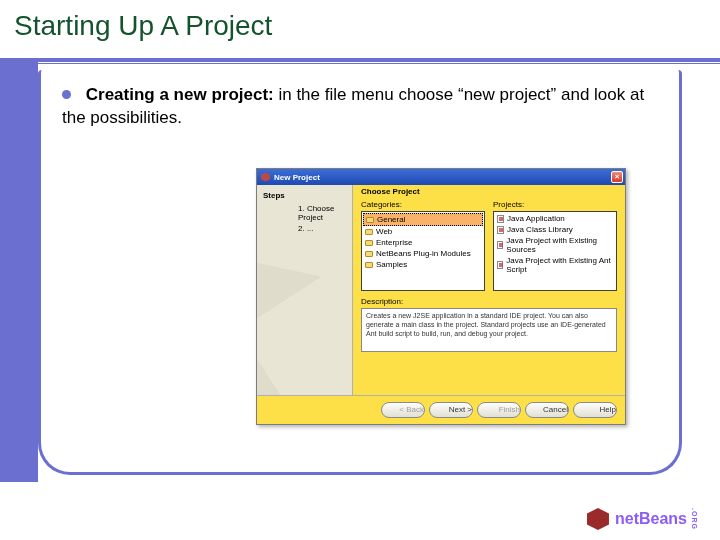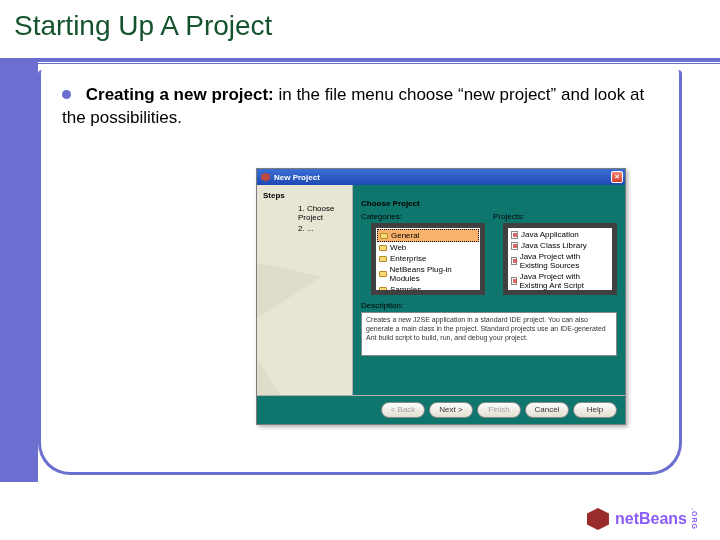--- a/index.html
+++ b/index.html
@@ -102,21 +102,21 @@
     writing-mode: vertical-rl;
     margin-left: -2px;
   }
 
   
   .dialog {
     position: absolute;
     left: 256px;
     top: 168px;
     width: 370px;
-    background: #0f766e;
+    background: #fde047;
     border: 1px solid #7c7c7c;
     box-shadow: 2px 2px 4px rgba(0,0,0,0.3);
     font-size: 8px;
     font-family: Tahoma, Arial, sans-serif;
   }
   .titlebar {
     height: 16px;
     background: linear-gradient(#3b6ed5, #1e49b2);
     color: #fff;
     display: flex;
@@ -167,35 +167,34 @@
                 linear-gradient(45deg,#d8d6c7 25%, transparent 25%);
     opacity: 0.55;
     transform: rotate(12deg);
   }
   .steps-title { font-weight: bold; margin-bottom: 4px; position: relative; }
   .steps-list { position: relative; }
   .steps-list div { margin-bottom: 2px; margin-left: 35px; }
 
   .right-pane {
     flex: 1;
-    padding: 14px 8px 4px 8px;
+    padding: 2px 8px 4px 8px;
     display: flex;
     flex-direction: column;
   }
   .rp-title { font-weight: bold; margin-bottom: 4px; }
   .rp-columns { display: flex; gap: 8px; justify-content: space-between; }
   .rp-col { flex: 1; }
   .rp-col-label { margin-bottom: 2px; }
   .listbox {
-    border: 5px solid #404040;
+    border: 1px solid #404040;
     background: #fff;
-    height: 72px;
+    height: 80px;
     overflow: hidden;
     padding: 1px;
-    margin-left: 10px;
   }
   .listbox .item {
     padding: 1px 2px;
     display: flex;
     align-items: center;
     gap: 3px;
   }
   .listbox .item.sel {
     background: #f8b26a;
     border: 1px dotted #000;
@@ -243,21 +242,21 @@
     padding: 6px 8px;
   }
   .dlg-btn {
     min-width: 44px;
     height: 16px;
     background: linear-gradient(#fdfdfd,#e2e0d2);
     border: 1px solid #8a8a8a;
     border-radius: 8px;
     font-size: 8px;
     line-height: 14px;
-    text-align: center;
+    text-align: right;
     color: #333;
   }
   .dlg-btn.disabled { color: #a0a0a0; }
 </style>
 </head>
 <body>
 
 <div class="slide-title">Starting Up A Project</div>
 <div class="title-underline"></div>
 <div class="title-underline-thin"></div>

